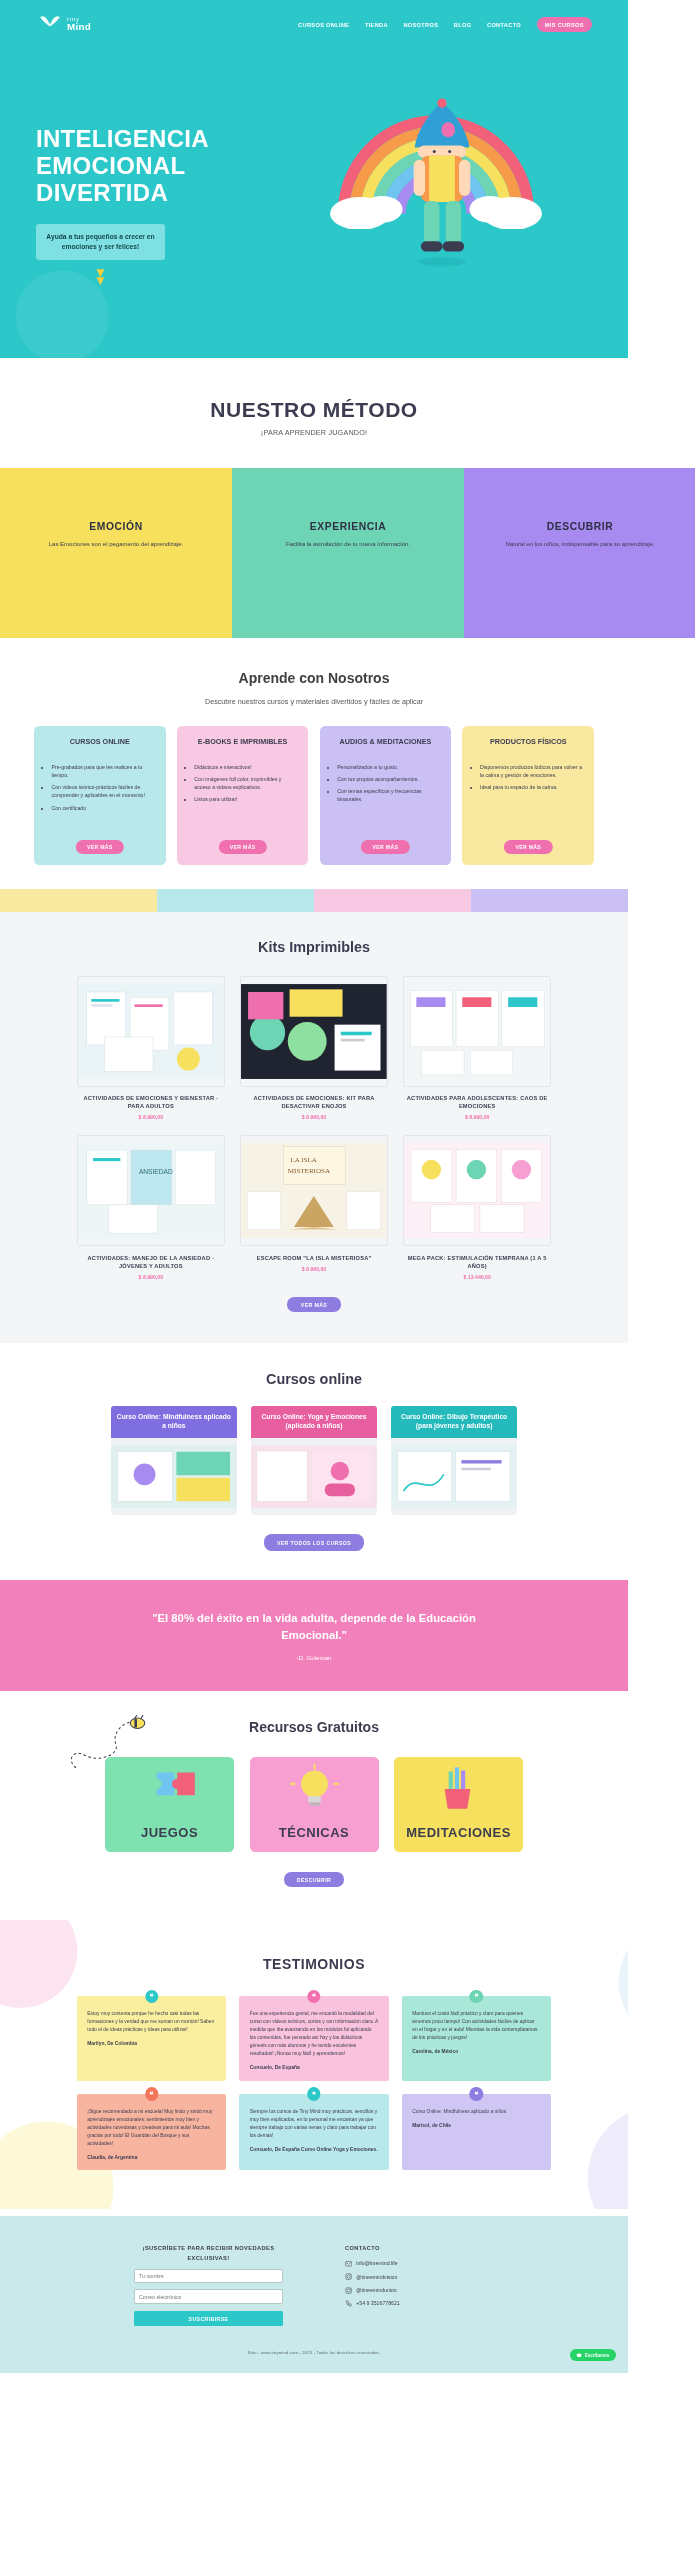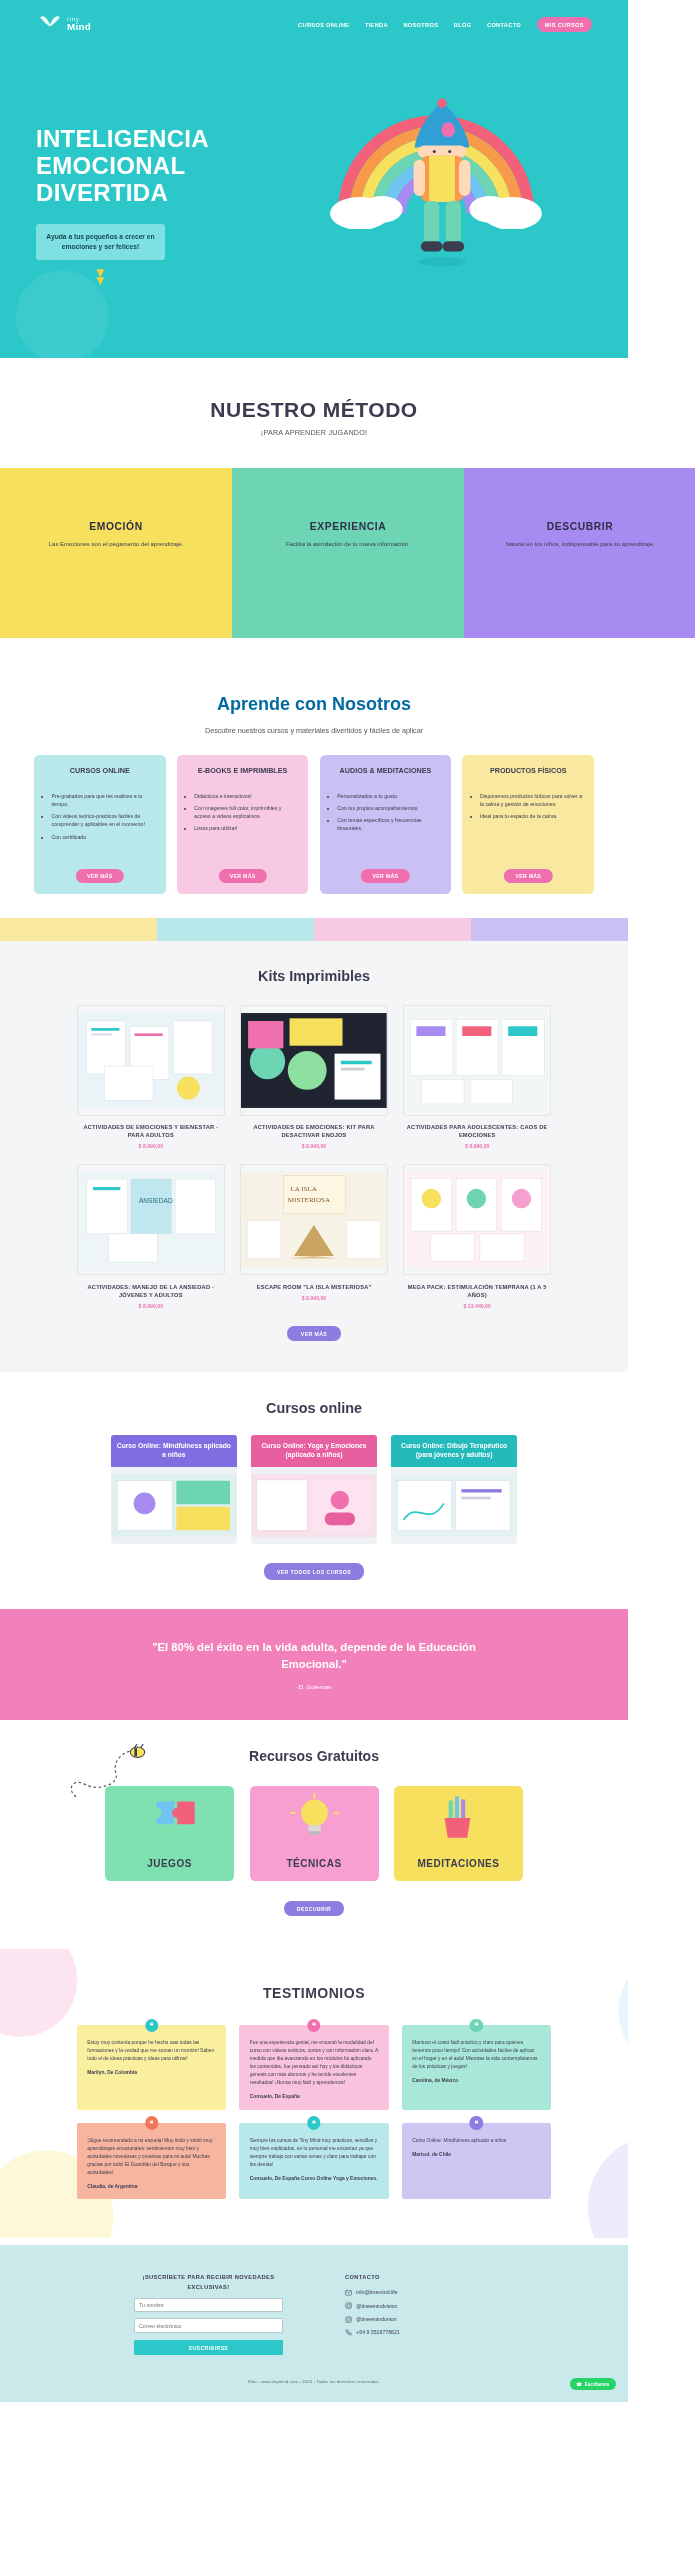--- a/index.html
+++ b/index.html
@@ -70,21 +70,21 @@
   .tri { display: flex; width: 696px; }
   .tri-col { flex: 1; height: 170px; padding: 53px 28px 0; text-align: center; }
   .tri-col h3 { font-size: 10.3px; letter-spacing: 0.6px; font-weight: bold; color: #2f2f45; }
   .tri-col p { margin-top: 8.2px; font-size: 6px; line-height: 1.6; color: #3c3c50; }
   .c1 { background: #f6e05e; }
   .c2 { background: #6ed5b4; }
   .c3 { background: #a78bf0; }
 
   
   .aprende { text-align: center; padding: 32px 0 24px; background: #fff; }
-  .aprende h2 { font-size: 18px; font-weight: bold; color: #0369a1; margin-top: 24px; }
+  .aprende h2 { font-size: 14px; font-weight: bold; color: #404040; }
   .aprende .lead { margin-top: 11.3px; font-size: 7.2px; color: #555; }
 
   .cards { display: flex; justify-content: center; gap: 11.3px; padding: 19.6px 34px 0; }
   .card { flex: 1; border-radius: 5.2px; padding: 11.3px 10.3px 13.4px; text-align: center; min-height: 139px; position: relative;}
   .card h4 { font-size: 7.2px; font-weight: bold; color: #3c3c50; line-height: 1.25; min-height: 18.5px; }
   .card ul { margin-top: 7.2px; text-align: left; padding-left: 7.2px; }
   .card li { font-size: 5.2px; line-height: 1.55; color: #3c3c50; margin-bottom: 4.1px; }
   .card .btn {
     position: absolute; left: 50%; transform: translateX(-50%); bottom: 11.3px;
     background: #f06fae; color: #fff; font-size: 5.2px; font-weight: bold;
@@ -135,21 +135,21 @@
   .quote p { color: #fff; font-size: 11.3px; font-weight: bold; line-height: 1.5; }
   .quote .auth { margin-top: 10.3px; color: #fff; font-size: 6.2px; }
 
   
   .recursos { background: #fff; padding: 28px 0 33px; text-align: center; position: relative; }
   .recursos h2 { font-size: 14px; font-weight: bold; color: #3c3c50; }
   .rgrid { display: flex; justify-content: center; gap: 15.5px; margin-top: 21.6px; }
   .rbox { width: 129px; height: 95px; border-radius: 5.2px; position: relative; }
   .rbox .lab {
     position: absolute; bottom: 11.3px; left: 0; right: 0; text-align: center;
-    font-size: 10px; font-weight: bold; color: #3c3c50; letter-spacing: 0.5px;
+    font-size: 13px; font-weight: bold; color: #3c3c50; letter-spacing: 0.5px;
   }
   .r1 { background: #7fe0b0; }
   .r2 { background: #f79fd0; }
   .r3 { background: #f6e05e; }
   .recursos .btn {
     display: inline-block; margin-top: 20.6px; background: #8e7ce0; color: #fff;
     font-size: 5.2px; font-weight: bold; padding: 4.6px 12.4px; border-radius: 7.2px; letter-spacing: 0.4px;
   }
   .bee { position: absolute; left: 62px; top: 24px; width: 88px; height: 62px; }
 

